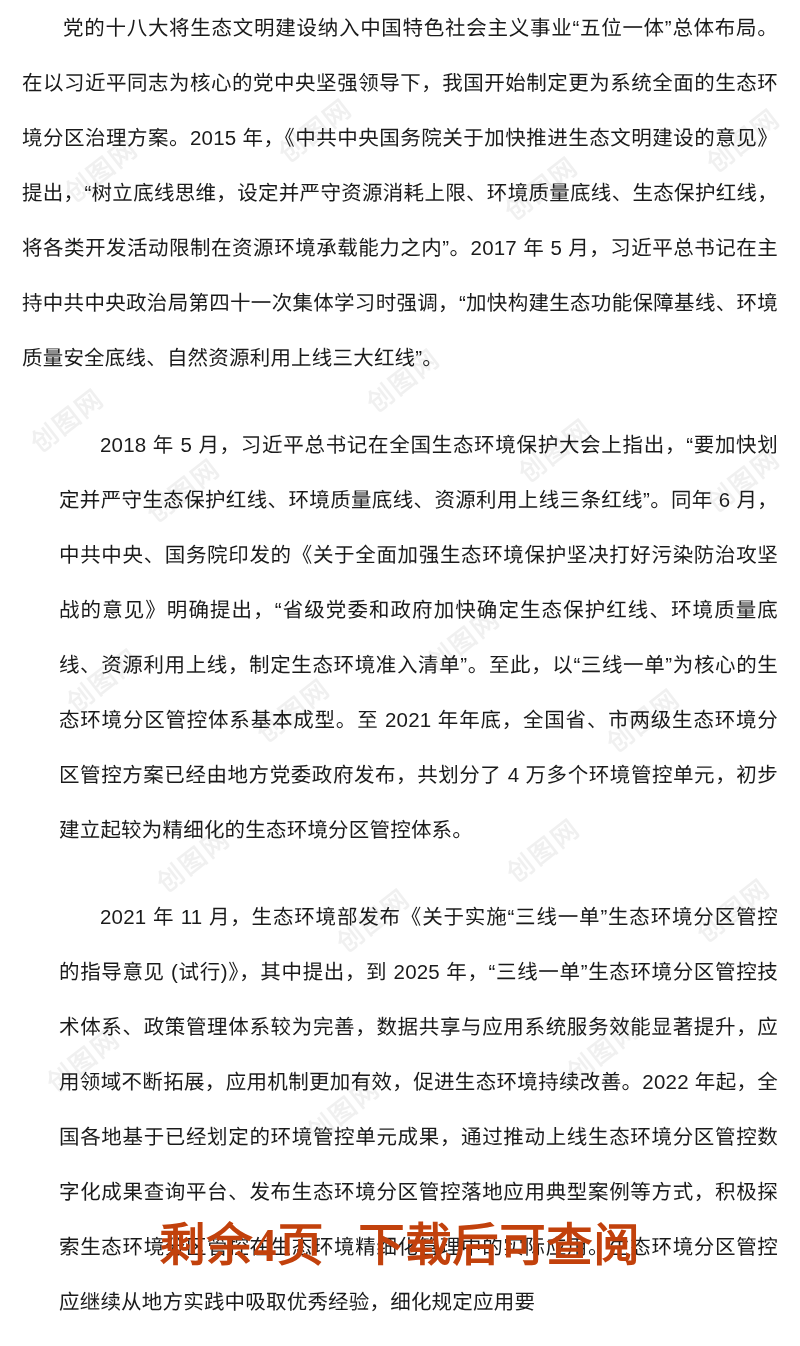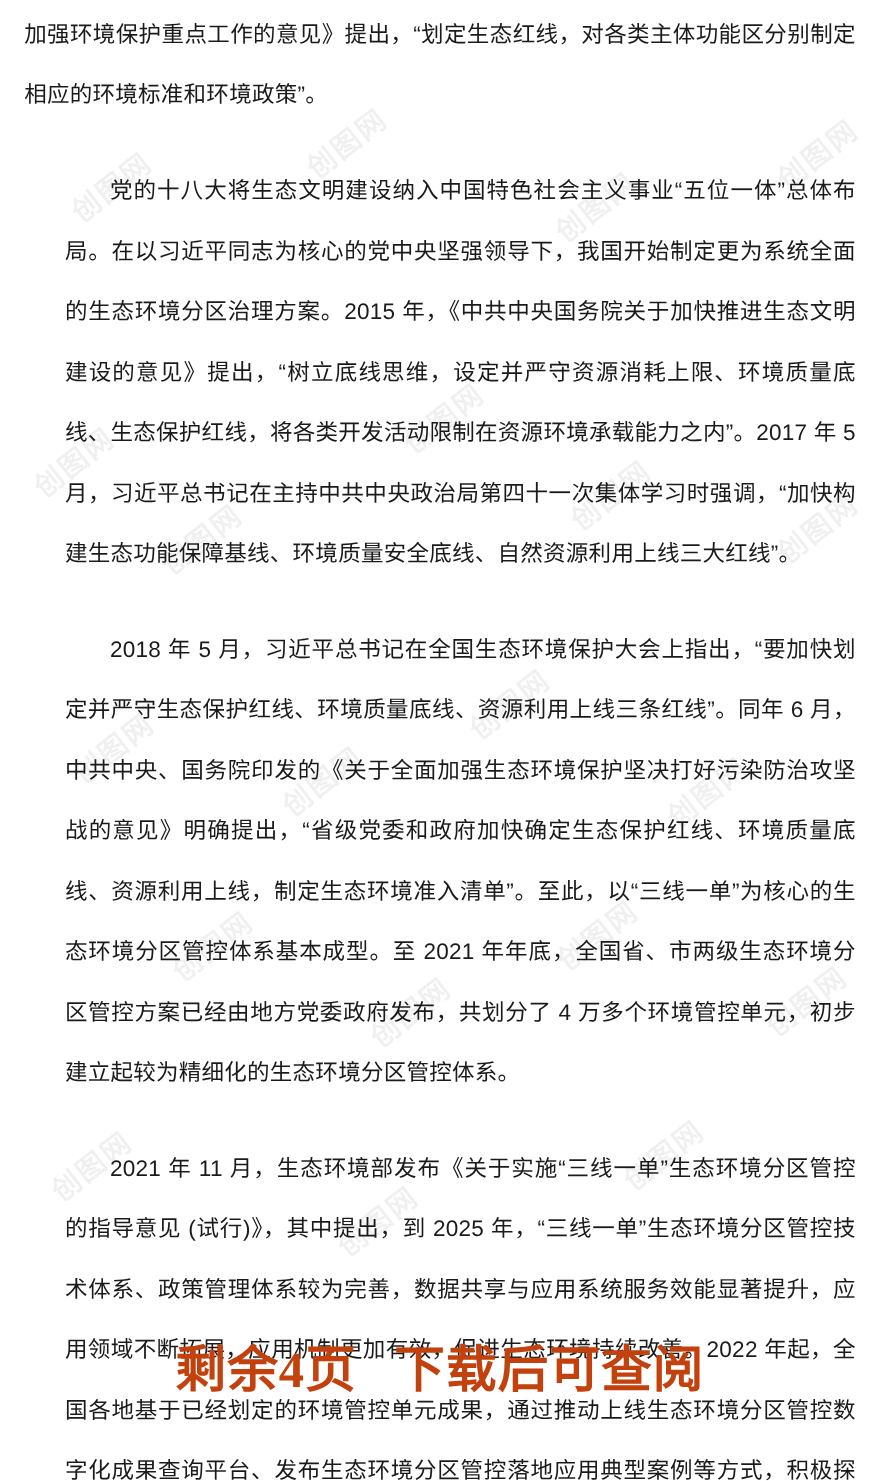--- a/index.html
+++ b/index.html
@@ -113,21 +113,20 @@
     <span class="wm" style="left:330px; top:900px;">创图网</span>
     <span class="wm" style="left:500px; top:830px;">创图网</span>
     <span class="wm" style="left:690px; top:890px;">创图网</span>
 
     <span class="wm" style="left:40px;  top:1040px;">创图网</span>
     <span class="wm" style="left:300px; top:1090px;">创图网</span>
     <span class="wm" style="left:560px; top:1030px;">创图网</span>
   </div>
 
   <div id="doc-body">
-    <p id="para-block-1" class="para first">加强环境保护重点工作的意见》提出，“划定生态红线，对各类主体功能区分别制定相应的环境标准和环境政策”。</p>
 
     <p class="para">党的十八大将生态文明建设纳入中国特色社会主义事业“五位一体”总体布局。在以习近平同志为核心的党中央坚强领导下，我国开始制定更为系统全面的生态环境分区治理方案。2015 年，《中共中央国务院关于加快推进生态文明建设的意见》提出，“树立底线思维，设定并严守资源消耗上限、环境质量底线、生态保护红线，将各类开发活动限制在资源环境承载能力之内”。2017 年 5 月，习近平总书记在主持中共中央政治局第四十一次集体学习时强调，“加快构建生态功能保障基线、环境质量安全底线、自然资源利用上线三大红线”。</p>
 
     <p class="para">2018 年 5 月，习近平总书记在全国生态环境保护大会上指出，“要加快划定并严守生态保护红线、环境质量底线、资源利用上线三条红线”。同年 6 月，中共中央、国务院印发的《关于全面加强生态环境保护坚决打好污染防治攻坚战的意见》明确提出，“省级党委和政府加快确定生态保护红线、环境质量底线、资源利用上线，制定生态环境准入清单”。至此，以“三线一单”为核心的生态环境分区管控体系基本成型。至 2021 年年底，全国省、市两级生态环境分区管控方案已经由地方党委政府发布，共划分了 4 万多个环境管控单元，初步建立起较为精细化的生态环境分区管控体系。</p>
 
     <p class="para">2021 年 11 月，生态环境部发布《关于实施“三线一单”生态环境分区管控的指导意见 (试行)》，其中提出，到 2025 年，“三线一单”生态环境分区管控技术体系、政策管理体系较为完善，数据共享与应用系统服务效能显著提升，应用领域不断拓展，应用机制更加有效，促进生态环境持续改善。2022 年起，全国各地基于已经划定的环境管控单元成果，通过推动上线生态环境分区管控数字化成果查询平台、发布生态环境分区管控落地应用典型案例等方式，积极探索生态环境分区管控在生态环境精细化管理中的实际应用。生态环境分区管控应继续从地方实践中吸取优秀经验，细化规定应用要</p>
   </div>
 
   <div id="promo-banner"><span>剩余4页</span><span class="gap"></span><span>下载后可查阅</span></div>
 

